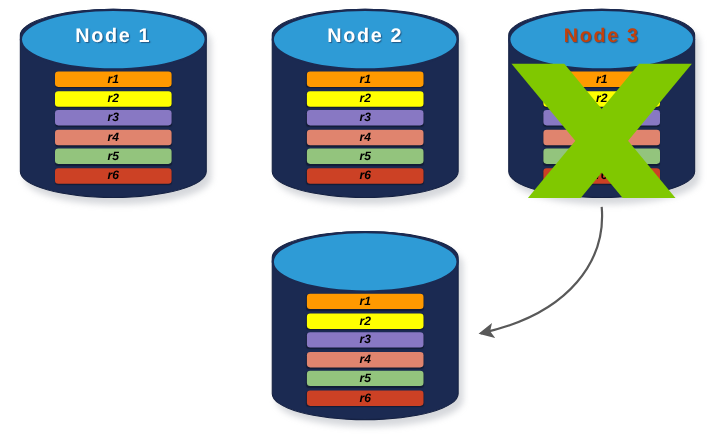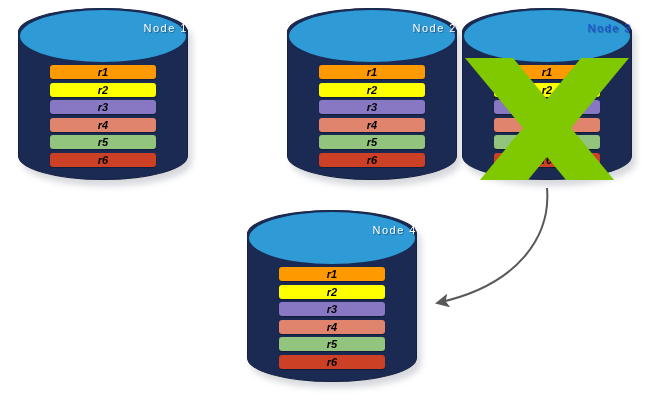--- a/index.html
+++ b/index.html
@@ -61,24 +61,24 @@
     background: #2e9bd6;
     border: 2px solid #1b2a52;
     box-sizing: border-box;
   }
 
   .node-label {
     position: absolute;
     left: 0;
     top: 14px;
     width: 100%;
-    text-align: right;
+    text-align: center;
     color: #ffffff;
-    font-size: 11px;
-    font-weight: normal;
+    font-size: 18px;
+    font-weight: bold;
     letter-spacing: 1.5px;
     text-shadow: 1px 1px 1px rgba(20,35,70,0.55);
     pointer-events: none;
   }
 
   
   .records {
     position: absolute;
     left: 0;
     top: 0;
@@ -127,57 +127,56 @@
       <div class="node-label" style="color: rgb(255, 255, 255);">Node  1</div>
       <div class="records">
         <div class="record-bar" style="background: rgb(255, 153, 0); left: 32px; width: 106px; top: 57px;">r1</div>
         <div class="record-bar" style="background: rgb(255, 255, 0); left: 32px; width: 106px; top: 74.5px;">r2</div>
         <div class="record-bar" style="background: rgb(136, 120, 195); left: 32px; width: 106px; top: 92px;">r3</div>
         <div class="record-bar" style="background: rgb(224, 132, 110); left: 32px; width: 106px; top: 109.5px;">r4</div>
         <div class="record-bar" style="background: rgb(147, 196, 125); left: 32px; width: 106px; top: 127px;">r5</div>
         <div class="record-bar" style="background: rgb(204, 65, 37); left: 32px; width: 106px; top: 144.5px;">r6</div>
       </div>
     </div>
-    <div class="node" style="left: 247px; top: 8px; width: 170px; height: 172px; margin-left: 40px;">
+    <div class="node" style="left: 247px; top: 8px; width: 170px; height: 172px;">
       <div class="node-shadow"></div>
       <div class="node-body" style="background: rgb(27, 42, 82); border-color: rgb(21, 33, 66);"></div>
       <div class="node-top" style="background: rgb(46, 155, 214); border-color: rgb(27, 42, 82);"></div>
       <div class="node-label" style="color: rgb(255, 255, 255);">Node  2</div>
       <div class="records">
         <div class="record-bar" style="background: rgb(255, 153, 0); left: 32px; width: 106px; top: 57px;">r1</div>
         <div class="record-bar" style="background: rgb(255, 255, 0); left: 32px; width: 106px; top: 74.5px;">r2</div>
         <div class="record-bar" style="background: rgb(136, 120, 195); left: 32px; width: 106px; top: 92px;">r3</div>
         <div class="record-bar" style="background: rgb(224, 132, 110); left: 32px; width: 106px; top: 109.5px;">r4</div>
         <div class="record-bar" style="background: rgb(147, 196, 125); left: 32px; width: 106px; top: 127px;">r5</div>
         <div class="record-bar" style="background: rgb(204, 65, 37); left: 32px; width: 106px; top: 144.5px;">r6</div>
       </div>
     </div>
     <div class="node" style="left: 462px; top: 8px; width: 170px; height: 172px;">
       <div class="node-shadow"></div>
       <div class="node-body" style="background: rgb(27, 42, 82); border-color: rgb(21, 33, 66);"></div>
       <div class="node-top" style="background: rgb(46, 155, 214); border-color: rgb(27, 42, 82);"></div>
-      <div class="node-label" style="color: #1d4ed8;">Node  3</div>
+      <div class="node-label" style="color: #c2410c;">Node  3</div>
       <div class="records">
         <div class="record-bar" style="background: rgb(255, 153, 0); left: 32px; width: 106px; top: 57px;">r1</div>
         <div class="record-bar" style="background: rgb(255, 255, 0); left: 32px; width: 106px; top: 74.5px;">r2</div>
         <div class="record-bar" style="background: rgb(136, 120, 195); left: 32px; width: 106px; top: 92px;">r3</div>
         <div class="record-bar" style="background: rgb(224, 132, 110); left: 32px; width: 106px; top: 109.5px;">r4</div>
         <div class="record-bar" style="background: rgb(147, 196, 125); left: 32px; width: 106px; top: 127px;">r5</div>
         <div class="record-bar" style="background: rgb(204, 65, 37); left: 32px; width: 106px; top: 144.5px;">r6</div>
       </div>
       <svg class="fail-cross" width="170" height="172" viewBox="0 0 170 172" style="left: 0px; top: 0px; position: absolute;">
         <path d="M 3 50 L 51 50 L 167 190 L 119 190 Z" fill="#80c800"></path>
         <path d="M 119 50 L 167 50 L 51 190 L 3 190 Z" fill="#80c800"></path>
       </svg>
     </div>
     <div class="node" style="left: 247px; top: 210px; width: 170px; height: 172px;">
       <div class="node-shadow"></div>
       <div class="node-body" style="background: rgb(27, 42, 82); border-color: rgb(21, 33, 66);"></div>
       <div class="node-top" style="background: rgb(46, 155, 214); border-color: rgb(27, 42, 82);"></div>
-      <div class="node-label" style="color: rgb(255, 255, 255);">Node  4</div>
       <div class="records">
         <div class="record-bar" style="background: rgb(255, 153, 0); left: 32px; width: 106px; top: 57px;">r1</div>
         <div class="record-bar" style="background: rgb(255, 255, 0); left: 32px; width: 106px; top: 74.5px;">r2</div>
         <div class="record-bar" style="background: rgb(136, 120, 195); left: 32px; width: 106px; top: 92px;">r3</div>
         <div class="record-bar" style="background: rgb(224, 132, 110); left: 32px; width: 106px; top: 109.5px;">r4</div>
         <div class="record-bar" style="background: rgb(147, 196, 125); left: 32px; width: 106px; top: 127px;">r5</div>
         <div class="record-bar" style="background: rgb(204, 65, 37); left: 32px; width: 106px; top: 144.5px;">r6</div>
       </div>
     </div>
     <svg id="migration-arrow" viewBox="0 0 646 402">

